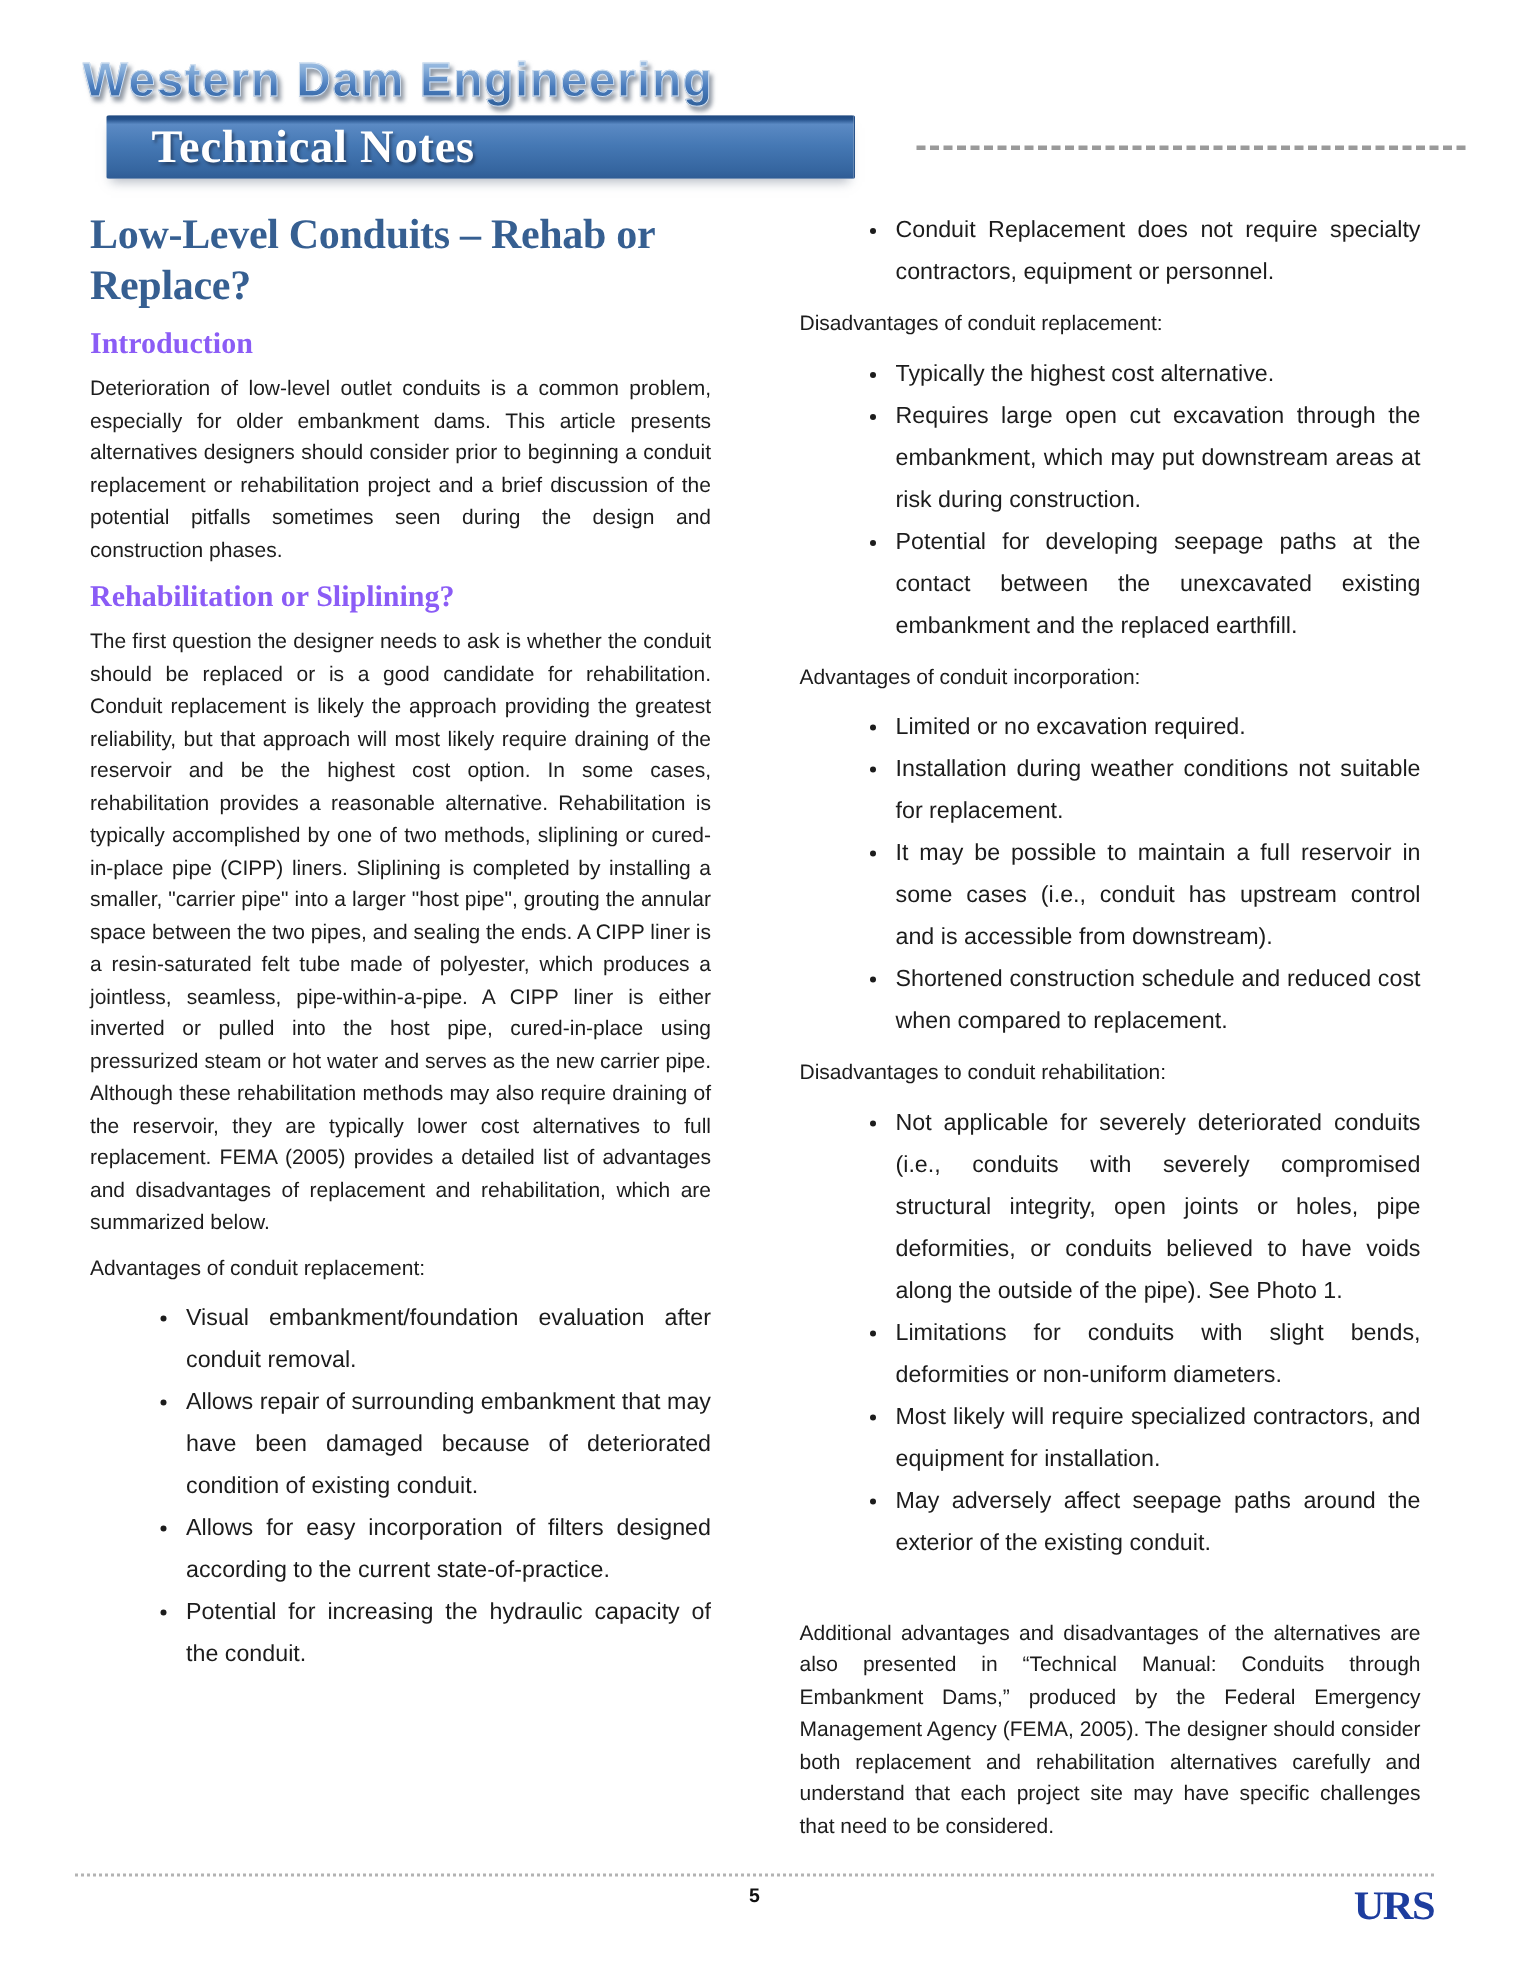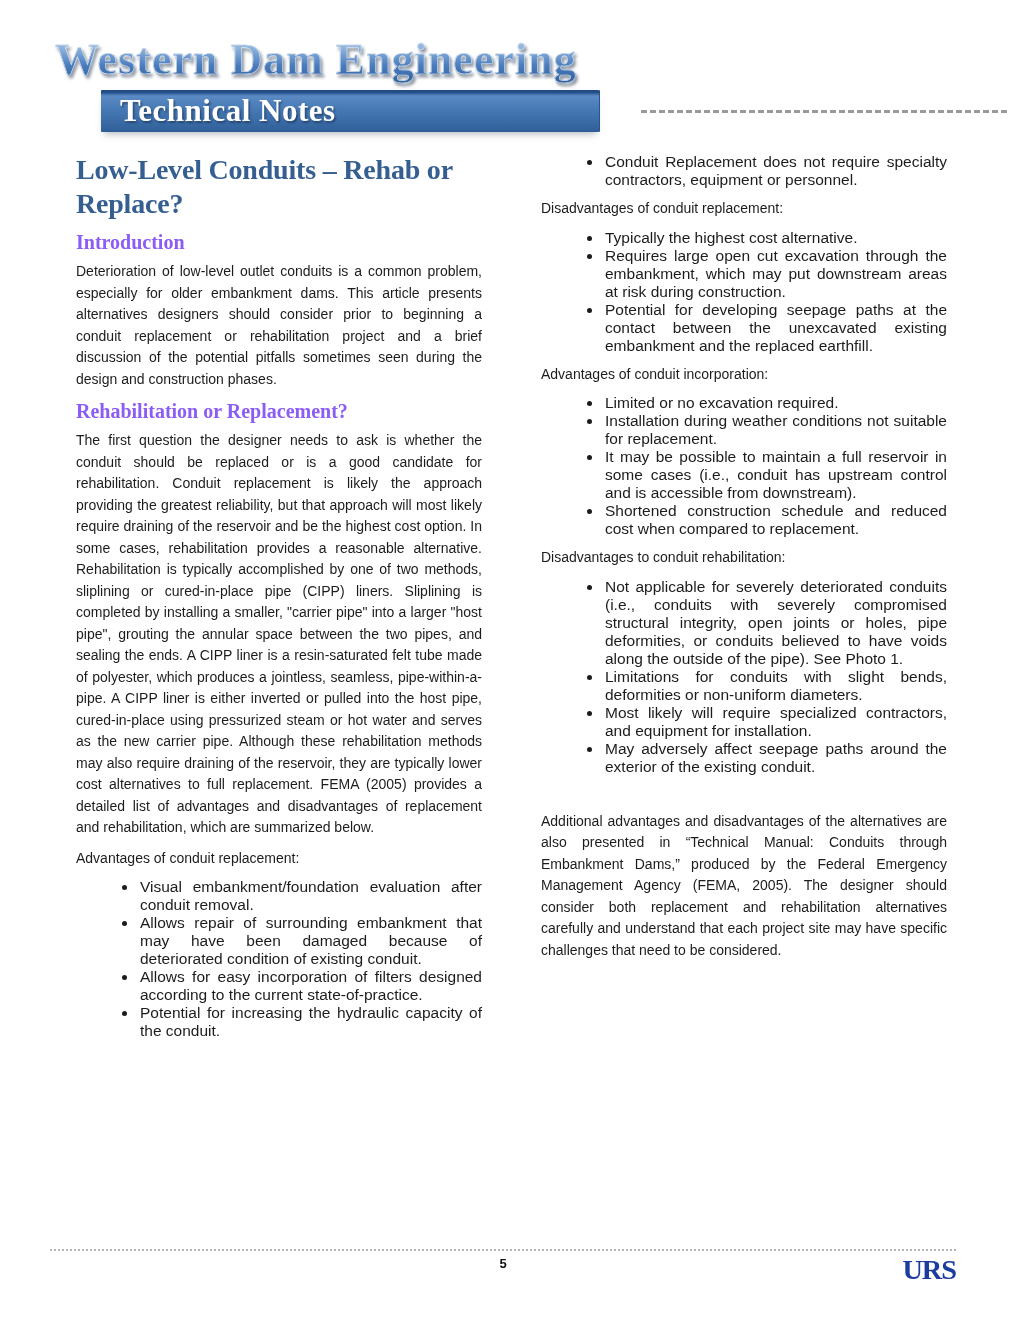--- a/index.html
+++ b/index.html
@@ -9,39 +9,39 @@
     background:#ffffff;
     overflow:hidden;
     font-family:"Liberation Sans", sans-serif;
     color:#1c1c1c;
   }
 
   
   .masthead { padding:36px 0 0 55px; }
   .wordart {
     display:inline-block;
-    font-family:Liberation Serif, serif;
+    font-family:Liberation Sans, sans-serif;
     font-weight:bold;
-    font-size:44px;
+    font-size:32px;
     line-height:1.1;
     letter-spacing:1px;
     background:linear-gradient(180deg,#b7cfea 0%,#86add9 30%,#4a7cbd 62%,#33649f 95%);
     -webkit-background-clip:text;
     background-clip:text;
     color:transparent;
     -webkit-text-stroke:0.6px #dbe6f2;
     filter:drop-shadow(2px 3px 1.5px rgba(110,120,135,0.75));
   }
   .banner-row { display:flex; align-items:center; margin-top:6px; }
   .banner {
     box-sizing:border-box;
-    margin-left:46px;
+    margin-left:16px;
     width:498px; height:42px;
     display:flex; align-items:center;
-    padding-left:19px;
+    padding-left:30px;
     background:linear-gradient(180deg,#20497f 0%,#24518b 6%,#5b8ac4 14%,#4578b4 48%,#35659f 88%,#2f5c95 100%);
     box-shadow:0 5px 7px -3px rgba(120,130,145,0.55), 1px 0 0 #24518b;
     border-radius:1px;
   }
   .banner-label {
     font-family:"Liberation Serif", serif;
     font-weight:bold;
     font-size:31px;
     color:#ffffff;
     text-shadow:1.5px 2px 2px rgba(25,40,65,0.55);
@@ -51,21 +51,21 @@
     width:366px;
     margin-left:42px;
     border-top:3px dashed #9a9a9a;
     height:0;
   }
 
   
   .columns {
     display:flex;
     gap:59px;
-    padding:21px 73px 0 76px;
+    padding:21px 73px 0 60px;
     justify-content:flex-end;
   }
   .col { flex:1; min-width:0; }
 
   .art-title {
     font-family:"Liberation Serif", serif;
     font-weight:bold;
     color:#365f91;
     font-size:28px;
     line-height:34px;
@@ -86,21 +86,21 @@
     text-align:justify;
     margin:0 0 9px 0;
   }
   .bullet-list {
     margin:0 0 9px 0;
     padding-left:62px;
     list-style:disc outside;
   }
   .bullet-list li {
     font-size:15.5px;
-    line-height:18px;
+    line-height:28px;
     text-align:justify;
     padding-left:2px;
   }
   .spacer { height:26px; }
 
   
   .footer {
     position:absolute;
     left:50px; right:64px; top:1249px;
   }
@@ -137,21 +137,21 @@
       </div>
       <div class="dash-rule"></div>
     </div>
   </div>
 
   <div class="columns">
     <div class="col">
         <h2 class="art-title">Low-Level Conduits – Rehab or Replace?</h2>
         <h3 class="section-heading">Introduction</h3>
         <p class="body-para">Deterioration of low-level outlet conduits is a common problem, especially for older embankment dams. This article presents alternatives designers should consider prior to beginning a conduit replacement or rehabilitation project and a brief discussion of the potential pitfalls sometimes seen during the design and construction phases.</p>
-        <h3 class="section-heading">Rehabilitation or Replacement?</h3>
+        <h3 class="section-heading">Rehabilitation or Sliplining?</h3>
         <p class="body-para">The first question the designer needs to ask is whether the conduit should be replaced or is a good candidate for rehabilitation. Conduit replacement is likely the approach providing the greatest reliability, but that approach will most likely require draining of the reservoir and be the highest cost option. In some cases, rehabilitation provides a reasonable alternative. Rehabilitation is typically accomplished by one of two methods, sliplining or cured-in-place pipe (CIPP) liners. Sliplining is completed by installing a smaller, "carrier pipe" into a larger "host pipe", grouting the annular space between the two pipes, and sealing the ends. A CIPP liner is a resin-saturated felt tube made of polyester, which produces a jointless, seamless, pipe-within-a-pipe. A CIPP liner is either inverted or pulled into the host pipe, cured-in-place using pressurized steam or hot water and serves as the new carrier pipe. Although these rehabilitation methods may also require draining of the reservoir, they are typically lower cost alternatives to full replacement. FEMA (2005) provides a detailed list of advantages and disadvantages of replacement and rehabilitation, which are summarized below.</p>
         <p class="body-para">Advantages of conduit replacement:</p>
         <ul class="bullet-list">
           <li>Visual embankment/foundation evaluation after conduit removal.</li>
           <li>Allows repair of surrounding embankment that may have been damaged because of deteriorated condition of existing conduit.</li>
           <li>Allows for easy incorporation of filters designed according to the current state-of-practice.</li>
           <li>Potential for increasing the hydraulic capacity of the conduit.</li>
         </ul>
       </div>
     <div class="col">

